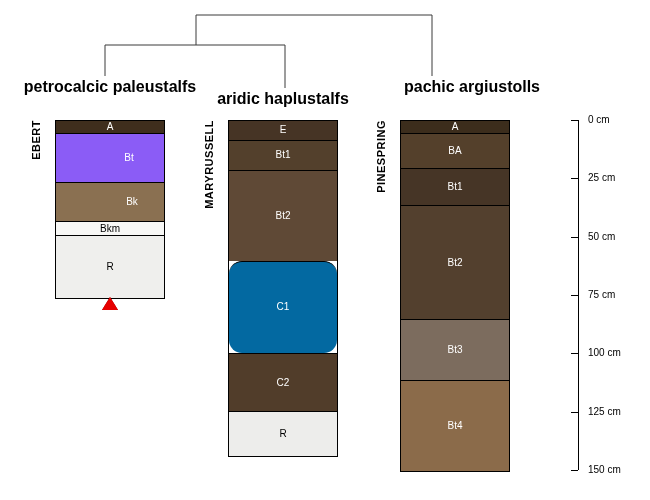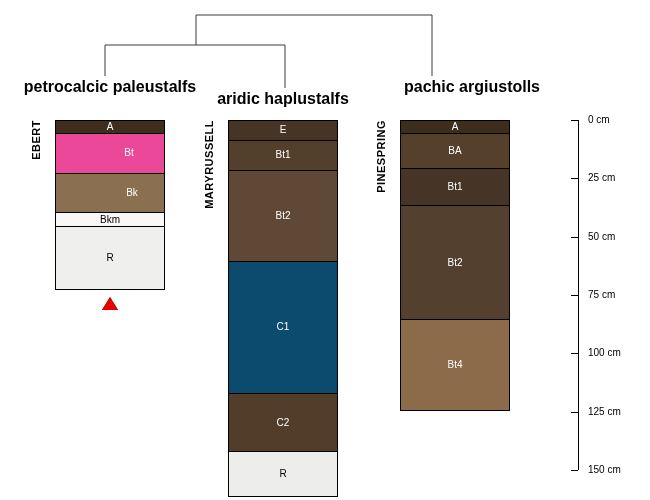--- a/index.html
+++ b/index.html
@@ -71,21 +71,21 @@
 <div id="canvas">
   <svg class="dendro" width="650" height="120" viewBox="0 0 650 120">
     <path d="M196,15 H432 M196,15 V45 M432,15 V76 M105,45 H285 M105,45 V76 M285,45 V88" fill="none" stroke="#3a3a3a" stroke-width="1"></path>
   </svg>
 <div class="class-label" style="left: 110px; top: 78px;">petrocalcic paleustalfs</div>
     <div class="pname" style="left: 30px; top: 120px;">EBERT</div>
     <div class="profile" style="left: 55px; top: 120px;">
       <div class="horizon" style="height: 11.6667px; background: rgb(63, 46, 29); color: rgb(255, 255, 255);">
         <span>A</span>
       </div>
-      <div class="horizon" style="height: 40px; background: #ec4899; color: rgb(255, 255, 255); padding-left: 38px;">
+      <div class="horizon" style="height: 49px; background: #8b5cf6; color: rgb(255, 255, 255); padding-left: 38px;">
         <span>Bt</span>
       </div>
       <div class="horizon" style="height: 39.6667px; background: rgb(138, 112, 81); color: rgb(255, 255, 255); padding-left: 44px;">
         <span>Bk</span>
       </div>
       <div class="horizon" style="height: 14px; background: rgb(248, 248, 246); color: rgb(0, 0, 0);">
         <span>Bkm</span>
       </div>
       <div class="horizon" style="height: 63px; background: rgb(239, 239, 237); color: rgb(0, 0, 0);">
         <span>R</span>
@@ -97,21 +97,21 @@
     <div class="profile" style="left: 228px; top: 120px;">
       <div class="horizon" style="height: 18.6667px; background: rgb(70, 52, 37); color: rgb(255, 255, 255);">
         <span>E</span>
       </div>
       <div class="horizon" style="height: 30.3333px; background: rgb(83, 64, 44); color: rgb(255, 255, 255);">
         <span>Bt1</span>
       </div>
       <div class="horizon" style="height: 91px; background: rgb(95, 73, 54); color: rgb(255, 255, 255);">
         <span>Bt2</span>
       </div>
-      <div class="horizon" style="height: 132px; background: #0c4a6e; color: rgb(255, 255, 255);">
+      <div class="horizon" style="height: 92px; background: #0369a1; color: rgb(255, 255, 255); border-radius: 13px;">
         <span>C1</span>
       </div>
       <div class="horizon" style="height: 58.3333px; background: rgb(81, 61, 42); color: rgb(255, 255, 255);">
         <span>C2</span>
       </div>
       <div class="horizon" style="height: 44.3333px; background: rgb(237, 237, 235); color: rgb(0, 0, 0);">
         <span>R</span>
       </div>
     </div>
     <div class="class-label" style="left: 455px; top: 78px; margin-left: 17px;">pachic argiustolls</div>
@@ -122,20 +122,23 @@
       </div>
       <div class="horizon" style="height: 35px; background: rgb(84, 64, 43); color: rgb(255, 255, 255);">
         <span>BA</span>
       </div>
       <div class="horizon" style="height: 37.3333px; background: rgb(70, 53, 38); color: rgb(255, 255, 255);">
         <span>Bt1</span>
       </div>
       <div class="horizon" style="height: 114.333px; background: rgb(83, 64, 46); color: rgb(255, 255, 255);">
         <span>Bt2</span>
       </div>
+      <div class="horizon" style="height: 60.6667px; background: rgb(124, 108, 94); color: rgb(255, 255, 255);">
+        <span>Bt3</span>
+      </div>
       <div class="horizon" style="height: 91px; background: rgb(139, 107, 74); color: rgb(255, 255, 255);">
         <span>Bt4</span>
       </div>
     </div>
     <div class="axis-line" style="left: 578px; top: 120px; height: 350px;"></div>
     <div class="tick" style="left: 571px; top: 120px;"></div>
     <div class="tick-label" style="left: 588px; top: 114px;">0 cm</div>
     <div class="tick" style="left: 571px; top: 178.333px;"></div>
     <div class="tick-label" style="left: 588px; top: 172.333px;">25 cm</div>
     <div class="tick" style="left: 571px; top: 236.667px;"></div>

